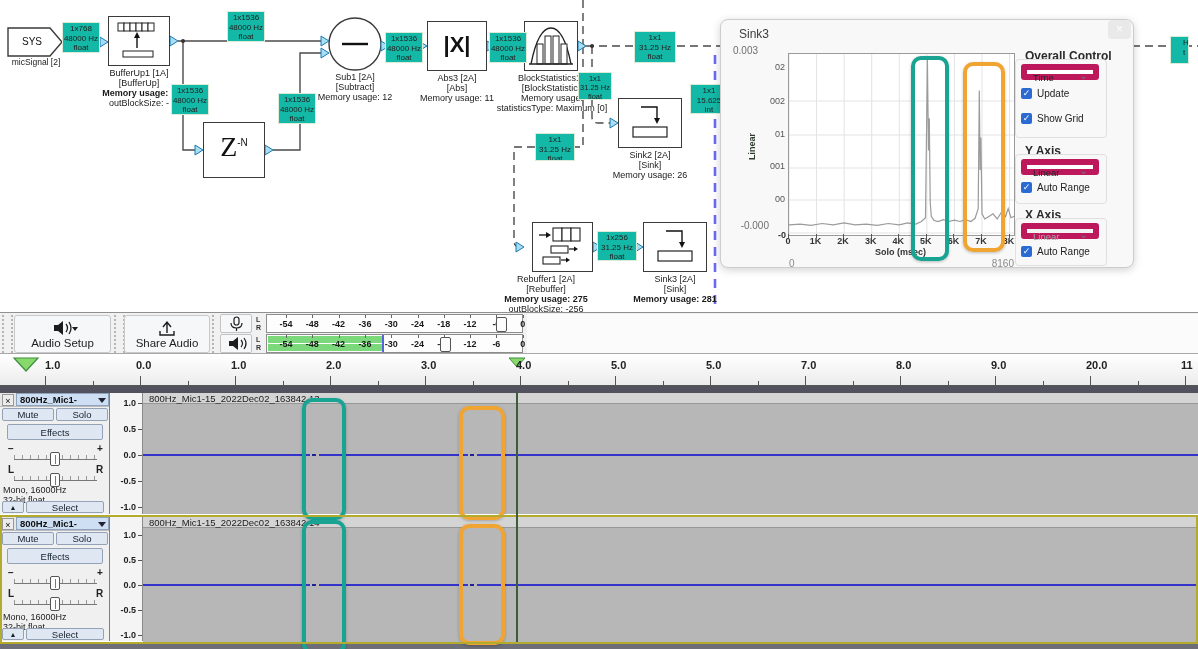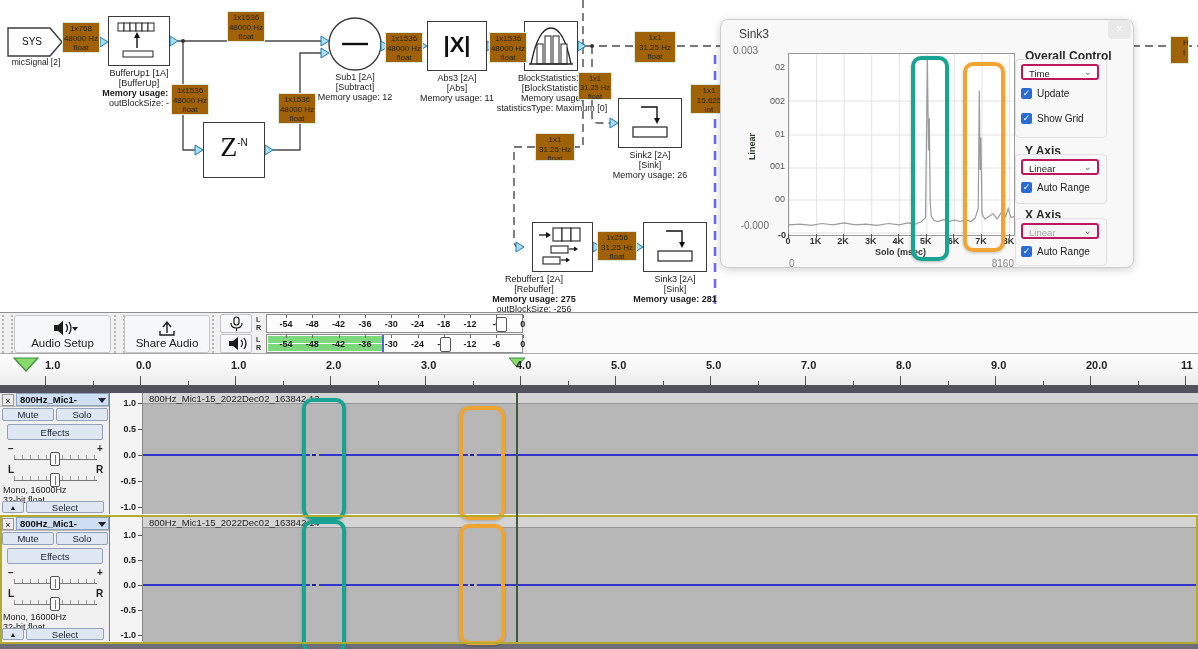--- a/index.html
+++ b/index.html
@@ -3,32 +3,32 @@
 <meta charset="utf-8">
 <style>
   html,body{margin:0;padding:0;background:#fff;}
   #root{position:relative;width:1198px;height:649px;overflow:hidden;
         font-family:"Liberation Sans",sans-serif;background:#fff;}
   .abs{position:absolute;}
   
   .blk{position:absolute;background:#fff;border:1.4px solid #3a3a3a;box-sizing:border-box;}
   .cap{position:absolute;width:160px;text-align:center;font-size:9px;line-height:10px;color:#1a1a1a;}
   .cap .b{font-weight:bold;}
-  .slbl{position:absolute;background:#a16207;border:1px solid #dcead8;text-align:center;
+  .slbl{position:absolute;background:#14b8a6;border:1px solid #dcead8;text-align:center;
         font-size:8px;line-height:9.5px;color:#222;box-sizing:border-box;padding-top:1px;overflow:hidden;z-index:3;}
   
   #sinkw{position:absolute;left:720px;top:19px;width:412px;height:247px;background:#f8f8f8;
          border:1px solid #cdcdcd;border-radius:8px;box-shadow:0 2px 8px rgba(0,0,0,.18);z-index:5;}
   #sinkw .wtitle{position:absolute;left:18px;top:7px;font-size:12px;color:#3c3c3c;}
   #sinkw .close{position:absolute;left:387px;top:0px;width:23px;height:19px;background:#e9e9e9;
         border-radius:4px;color:#fdfdfd;font-size:12px;text-align:center;line-height:19px;}
   #plot{position:absolute;left:67px;top:33px;width:225px;height:181px;background:#fff;border:1px solid #9a9a9a;}
   .gbox{position:absolute;left:294px;width:90px;border:1px solid #e0e0e0;border-radius:4px;}
   .glab{position:absolute;left:304px;font-size:12px;font-weight:600;color:#2a2a2a;}
-  .dd{position:absolute;left:300px;width:78px;height:16px;background:#fff;border:2px solid #be185d;
+  .dd{position:absolute;left:300px;width:78px;height:16px;background:#fff;border:6px solid #be185d;
       border-radius:3px;font-size:9.5px;color:#222;line-height:16px;padding-left:6px;box-sizing:border-box;}
   .dd .chev{position:absolute;right:5px;top:-2px;color:#777;font-size:10px;}
   .dd.dis{background:#f3f3f3;color:#a7a7a7;}
   .cb{position:absolute;left:300px;width:11px;height:11px;background:#2a6bd3;border-radius:2px;
       color:#fff;font-size:9px;line-height:11px;text-align:center;}
   .cblab{position:absolute;left:316px;font-size:10px;color:#222;}
   .ptick{position:absolute;font-size:9px;font-weight:bold;color:#333;width:22px;text-align:center;}
   .pyt{position:absolute;width:34px;text-align:right;font-size:9px;color:#555;}
   .hl{position:absolute;border-radius:10px;box-shadow:0 1px 3px rgba(0,0,0,.25);z-index:8;}
   
@@ -222,21 +222,21 @@
           <rect x="38" y="5" width="9" height="13"></rect>
         <rect x="18" y="23" width="17" height="7"></rect>
           <rect x="10" y="34" width="17" height="7"></rect>
       </g>
       <line x1="36" y1="26" x2="42" y2="26" stroke="#111" stroke-width="1.2"></line>
         <polygon points="41,23.5 45,26 41,28.5" fill="#111"></polygon>
       <line x1="28" y1="37" x2="34" y2="37" stroke="#111" stroke-width="1.2"></line>
         <polygon points="33,34.5 37,37 33,39.5" fill="#111"></polygon>
     </svg>
   </div>
-  <div class="cap" style="left:454px;top:274px;z-index:2;">
+  <div class="cap" style="left:466px;top:274px;z-index:2;">
     <div>Rebuffer1 [2A]</div>
     <div>[Rebuffer]</div>
     <div class="b">Memory usage: 275</div>
     <div>outBlockSize: -256</div>
   </div>
 
   <div class="blk" style="left:643px;top:222px;width:64px;height:50px;z-index:2;">
     <svg width="62" height="47">
       <path d="M22,8 H38 V20" fill="none" stroke="#111" stroke-width="1.4"></path>
       <polygon points="35,19 38,25 41,19" fill="#111"></polygon>

